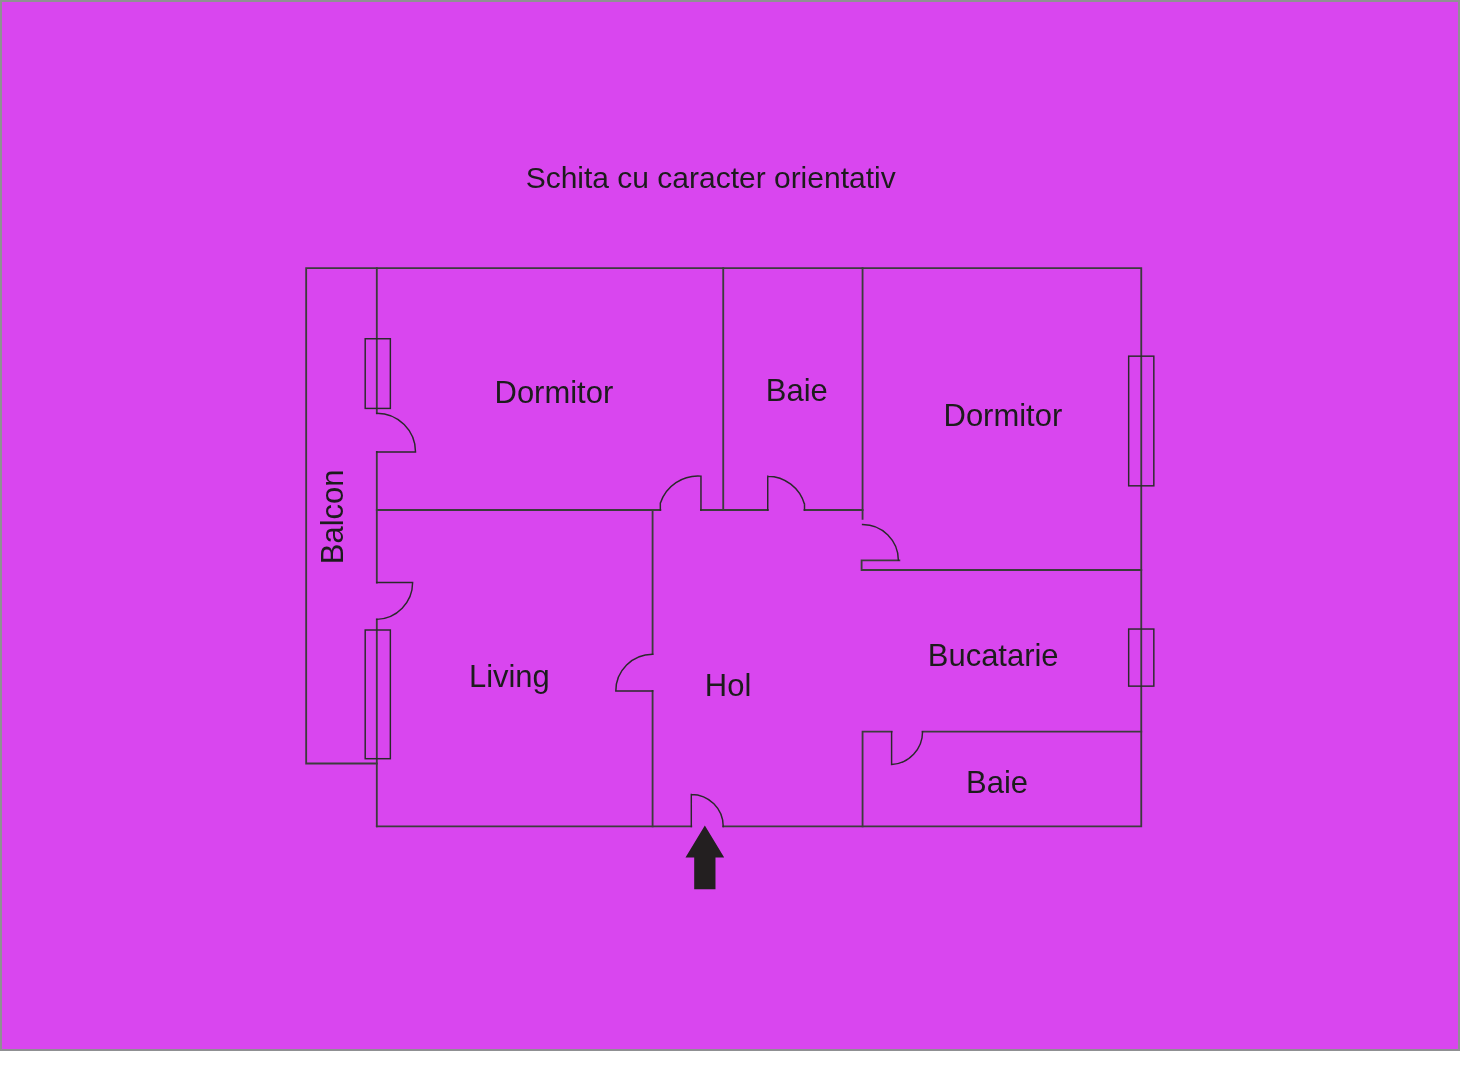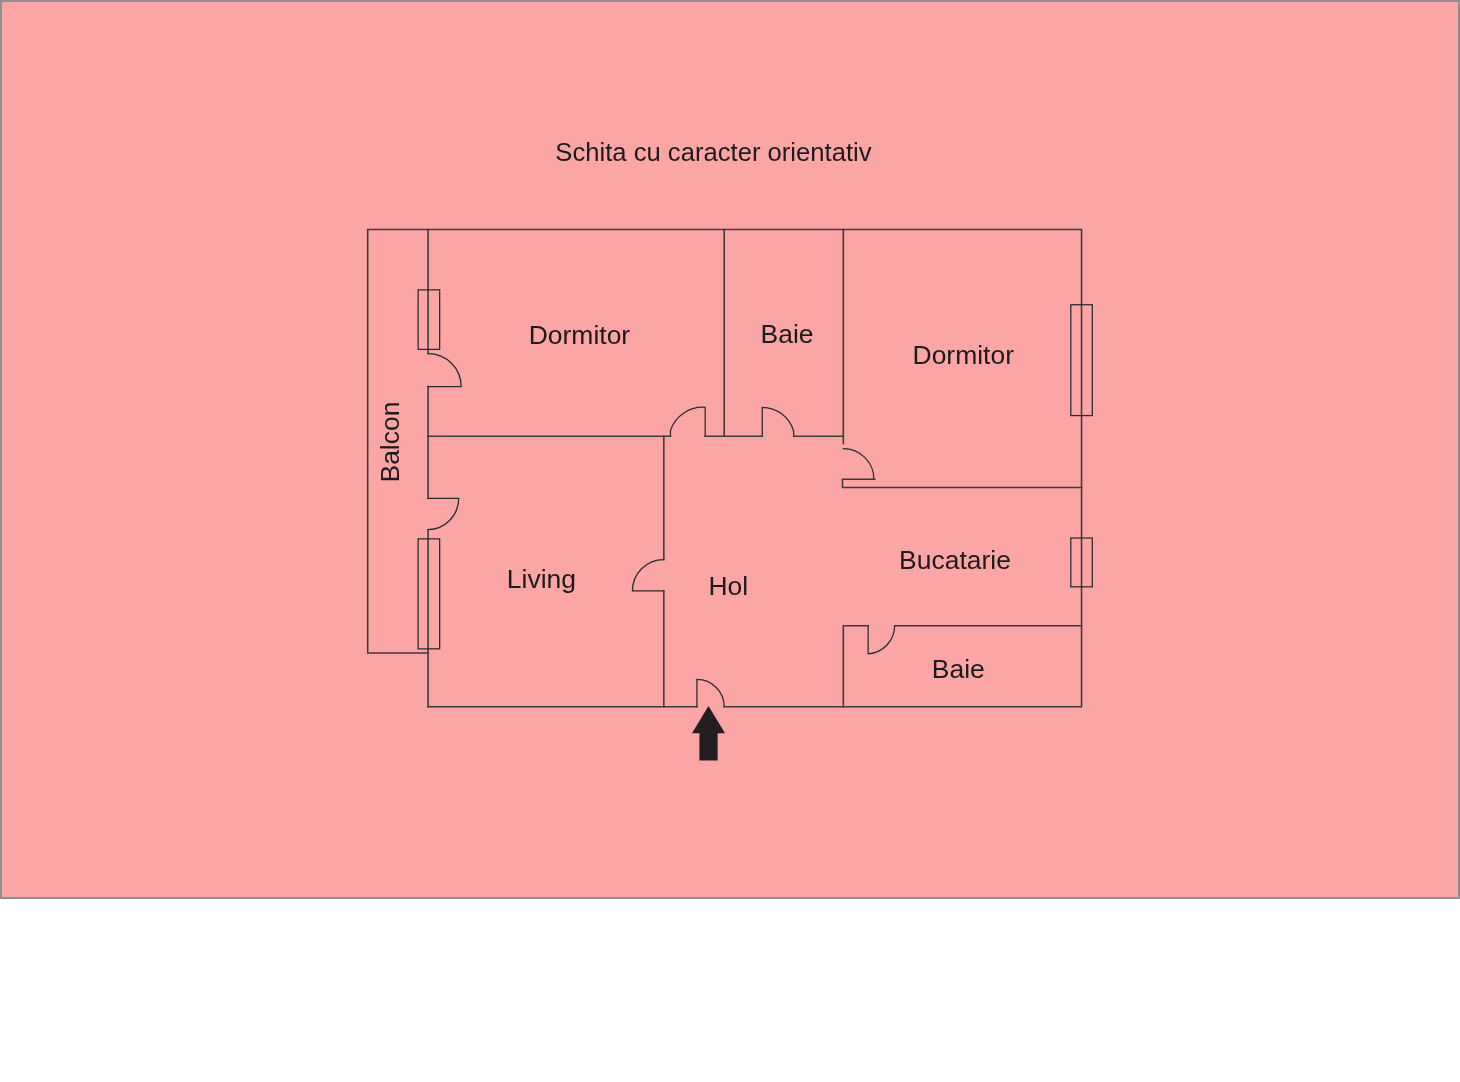--- a/index.html
+++ b/index.html
@@ -4,24 +4,24 @@
 <style>
   html, body {
     margin: 0;
     padding: 0;
     background: #ffffff;
     font-family: "Liberation Sans", sans-serif;
   }
   .canvas {
     position: relative;
     width: 1460px;
-    height: 899px;
+    height: 1051px;
     box-sizing: border-box;
     border: 2px solid #8f9092;
-    background: #fca5a5;
+    background: #d946ef;
     overflow: hidden;
     text-align: right;
   }
   svg.plan {
     position: absolute;
     left: 0;
     top: 0;
     width: 100%;
     height: 100%;
   }

